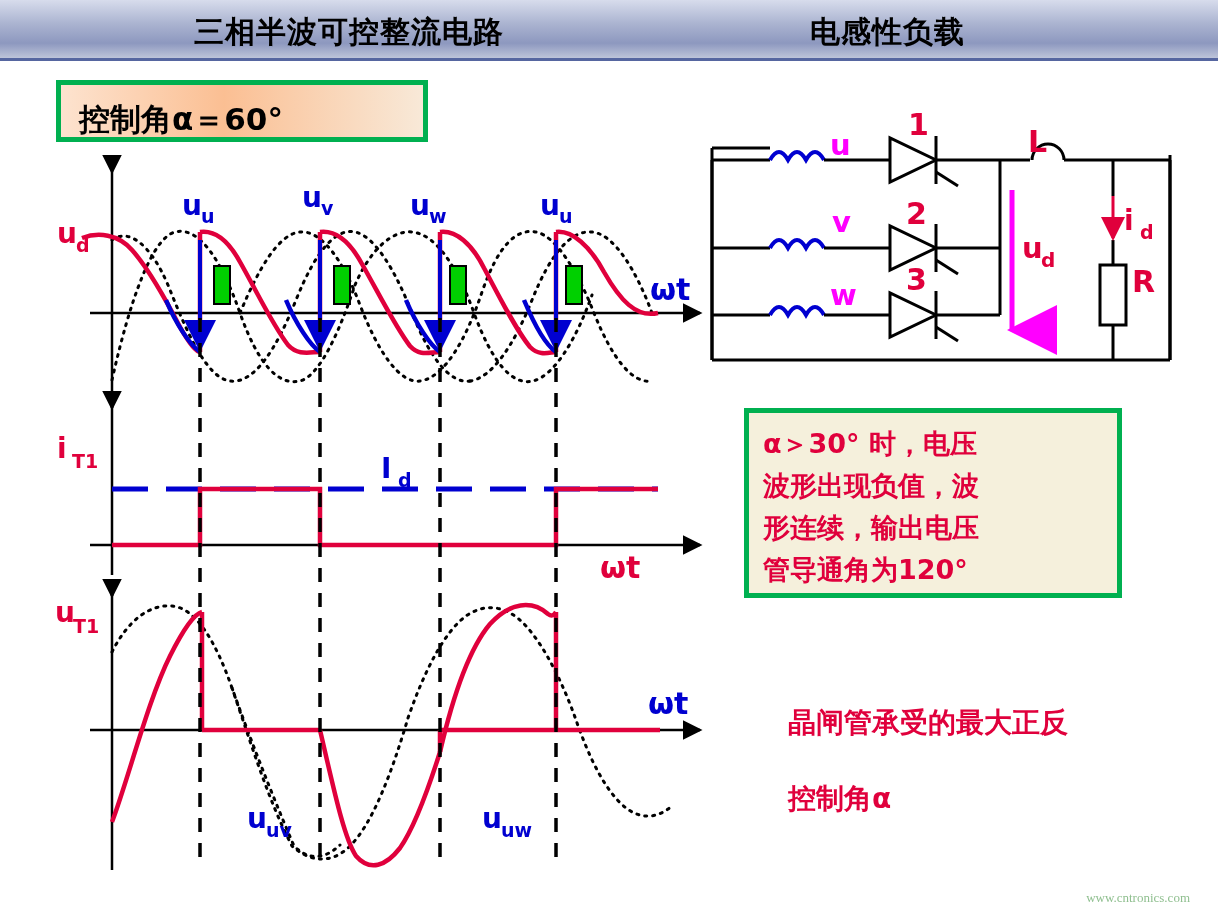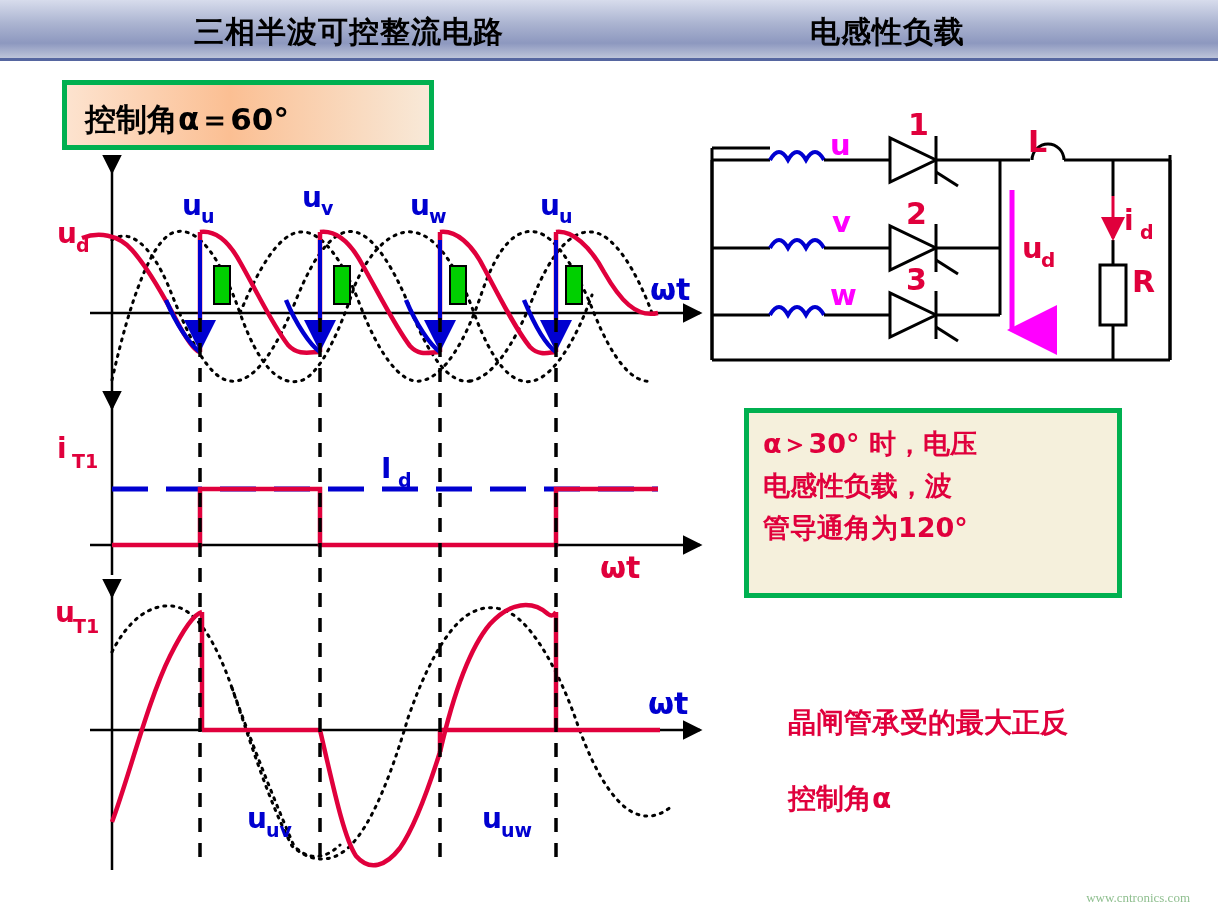--- a/index.html
+++ b/index.html
@@ -15,21 +15,21 @@
   .hdr-title{
     position:absolute;top:12px;font-size:30px;font-weight:bold;color:#000;
     font-family:"DejaVu Sans", sans-serif;letter-spacing:1px;
   }
   #title-main{left:194px;}
   #title-sub{left:810px;}
   .hdr-rule{position:absolute;left:0;top:58px;width:1218px;height:3px;background:#5666a0;}
 
   
   .greenbox{
-    position:absolute;left:62px;top:80px;width:372px;height:70px;
+    position:absolute;left:56px;top:80px;width:372px;height:62px;
     border:5px solid #00b050;background:linear-gradient(to right,#fde3cf 0%,#fbbf93 45%,#f8e9d8 100%);
     box-sizing:border-box;
   }
   .greenbox span{
     position:absolute;left:18px;top:14px;font-size:31px;font-weight:bold;color:#000;
     font-family:"DejaVu Sans", sans-serif;
   }
 
   
   .notebox{
@@ -68,21 +68,22 @@
 <div class="hdr-rule"></div>
 <div class="hdr-title" id="title-main">三相半波可控整流电路</div>
 <div class="hdr-title" id="title-sub">电感性负载</div>
 
 <div class="greenbox">
   <span>控制角α＝60°</span>
 </div>
 
 <div class="notebox">
   <p>α＞30° 时，电压</p>
-  <p>电感性负载，波</p>
+  <p>波形出现负值，波</p>
+  <p>形连续，输出电压</p>
   <p>管导通角为120°</p>
 </div>
 
 <div class="redtext" id="bottom-note1">晶闸管承受的最大正反</div>
 <div class="redtext" id="bottom-note2">控制角α</div>
 <div id="sqrt-expr">
   <span class="rad">√</span><span style="border-top:2px solid #000;padding:0 2px;font-weight:bold;">6U</span><span class="sub">2</span>
 </div>
 
 <div class="wm">www.cntronics.com</div>

